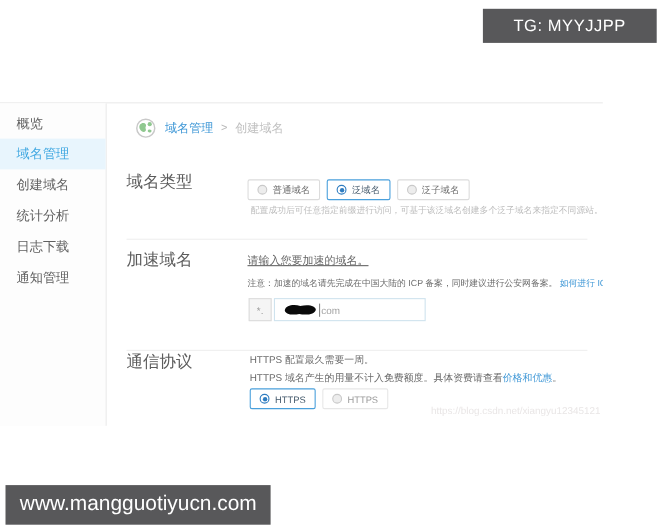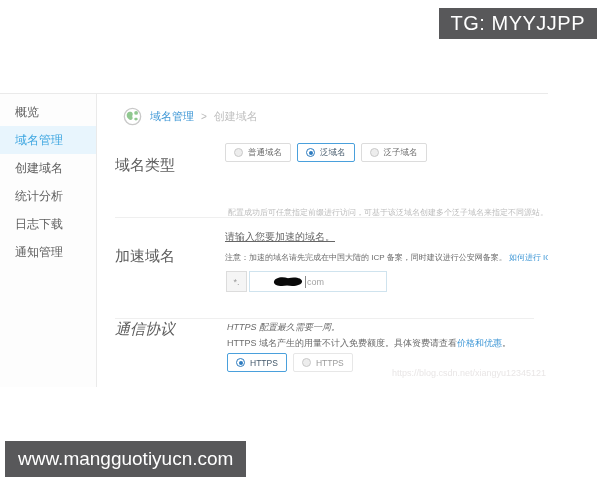--- a/index.html
+++ b/index.html
@@ -2,21 +2,21 @@
 <html><head>
 <meta charset="utf-8">
 <style>
   html,body{margin:0;padding:0;background:#fff;}
   #canvas{
     position:relative;width:600px;height:480px;background:#ffffff;overflow:hidden;
     font-family:"Liberation Sans",sans-serif;
   }
   
   .badge{position:absolute;background:#58585a;color:#ffffff;white-space:nowrap;}
-  #tg-badge{top:8px;right:3px;height:31px;line-height:31px;padding:0 12px;font-size:20px;letter-spacing:.5px;}
+  #tg-badge{top:8px;right:3px;height:31px;line-height:31px;padding:0 28px;font-size:15px;letter-spacing:.5px;}
   #site-badge{top:441px;left:5px;height:36px;line-height:36px;padding:0 13px;font-size:19px;}
   
   .panel{position:absolute;top:93px;left:0;width:548px;height:293px;background:#fff;border-top:1px solid #eaeaea;}
   .sidebar{position:absolute;top:0;left:0;width:97px;height:100%;box-sizing:border-box;
     border-right:1px solid #eaeaea;background:#fdfdfd;padding-top:4px;}
   .side-item{height:28px;line-height:28px;padding-left:15px;font-size:12px;color:#5f5f5f;cursor:pointer;}
   .side-item.active{background:#e8f5fd;color:#3fa7e1;}
   .content{position:absolute;left:98px;top:0;right:0;bottom:0;overflow:hidden;}
   
   .breadcrumb{position:absolute;left:25px;top:13px;display:flex;align-items:center;font-size:11px;}
@@ -38,21 +38,21 @@
   .fineprint{position:absolute;font-size:8px;color:#6b6b6b;white-space:nowrap;}
   .fineprint.light{color:#bcbcbc;}
   .hint{position:absolute;font-size:10px;color:#666;white-space:nowrap;text-decoration:underline;}
   .lnk{color:#3e97d6;cursor:pointer;}
   .proto-line{font-size:9px;}
   
   .input-row{position:absolute;display:flex;align-items:center;}
   .input-prefix{width:21px;height:21px;line-height:21px;border:1px solid #dcdcdc;background:#f5f5f5;
     color:#999;text-align:center;font-size:9px;box-sizing:border-box;margin-right:2px;}
   .domain-input{width:138px;height:21px;border:1px solid #cfe3ee;background:#fff;display:flex;
-    align-items:center;padding-left:22px;box-sizing:border-box;cursor:text;}
+    align-items:center;padding-left:7px;box-sizing:border-box;cursor:text;}
   .caret{width:1px;height:12px;background:#8a8a8a;margin:0 1px;}
   .suffix{font-size:9px;color:#a3a3a3;}
   
   .wm{position:absolute;right:2px;top:274px;font-size:9px;color:#e9e6e6;white-space:nowrap;}
 </style>
 </head>
 <body>
 
 <div id="canvas">
 
@@ -80,61 +80,61 @@
             <circle cx="13.8" cy="6.2" r="2" fill="#90c890"></circle>
             <path fill="#90c890" d="M12.5 11.5 C14 10.8,15.8 11.5,15.5 13 C15.2 14.3,13 14.6,12.2 13.5 C11.7 12.8,11.8 11.9,12.5 11.5 Z"></path>
           </svg>
         </span>
         <span class="bc-parent">域名管理</span>
         <span class="bc-sep">&gt;</span>
         <span class="bc-current">创建域名</span>
       </div>
 
       <div class="row-label" style="top:62px;">域名类型</div>
-      <div class="opt-group" style="left:127px;top:49px;text-align:right;">
+      <div class="opt-group" style="left:127px;top:69px;text-align:right;">
         <div class="opt">
           <span class="rad"></span>
           <span>普通域名</span>
         </div>
         <div class="opt selected">
           <span class="rad"></span>
           <span>泛域名</span>
         </div>
         <div class="opt">
           <span class="rad"></span>
           <span>泛子域名</span>
         </div>
       </div>
-      <div class="fineprint light" style="left:130px;top:92px;margin-top:21px;">配置成功后可任意指定前缀进行访问，可基于该泛域名创建多个泛子域名来指定不同源站。</div>
+      <div class="fineprint light" style="left:130px;top:92px;">配置成功后可任意指定前缀进行访问，可基于该泛域名创建多个泛子域名来指定不同源站。</div>
 
       <div class="divider" style="top:123px;"></div>
 
-      <div class="row-label" style="top:133px;margin-top:20px;">加速域名</div>
+      <div class="row-label" style="top:133px;">加速域名</div>
       <div class="hint" style="left:127px;top:136px;">请输入您要加速的域名。</div>
       <div class="fineprint" style="left:127px;top:158px;">
         <span>注意：加速的域名请先完成在中国大陆的 ICP 备案，同时建议进行公安网备案。</span>
         <span class="lnk">如何进行 ICP 备案？</span>
         <span class="lnk">如何进行公安网</span>
       </div>
       <div class="input-row" style="left:128px;top:177px;">
         <div class="input-prefix">*.</div>
         <div class="domain-input">
           <svg width="32" height="13" viewBox="0 0 34 13">
             <path d="M2 7 C3 2,11 1,17 3 C25 1,32 3,32 6.5 C31.5 10.5,24 12.2,16 10.8 C8 12.2,2.2 10.5,2 7 Z" fill="#0a0a0a"></path>
             <path d="M4 5 C9 3.2,20 3.2,29 5.5 L28 9 C20 10.5,9 10.2,4.5 8.5 Z" fill="#0a0a0a"></path>
           </svg>
           <span class="caret"></span>
           <span class="suffix">com</span>
         </div>
       </div>
 
       <div class="divider" style="top:224px;"></div>
 
-      <div class="row-label" style="top:226px;font-style:italic;">通信协议</div>
-      <div class="fineprint proto-line" style="left:129px;top:227px;font-style:italic;">HTTPS 配置最久需要一周。</div>
+      <div class="row-label" style="top:226px;">通信协议</div>
+      <div class="fineprint proto-line" style="left:129px;top:227px;">HTTPS 配置最久需要一周。</div>
       <div class="fineprint proto-line" style="left:129px;top:243px;">
         <span>HTTPS 域名产生的用量不计入免费额度。具体资费请查看</span><span class="lnk">价格和优惠</span><span>。</span>
       </div>
       <div class="opt-group" style="left:129px;top:259px;">
         <div class="opt selected">
           <span class="rad"></span>
           <span>HTTPS</span>
         </div>
         <div class="opt" style="border-color:#e7e7e7;color:#9a9a9a;">
           <span class="rad"></span>

